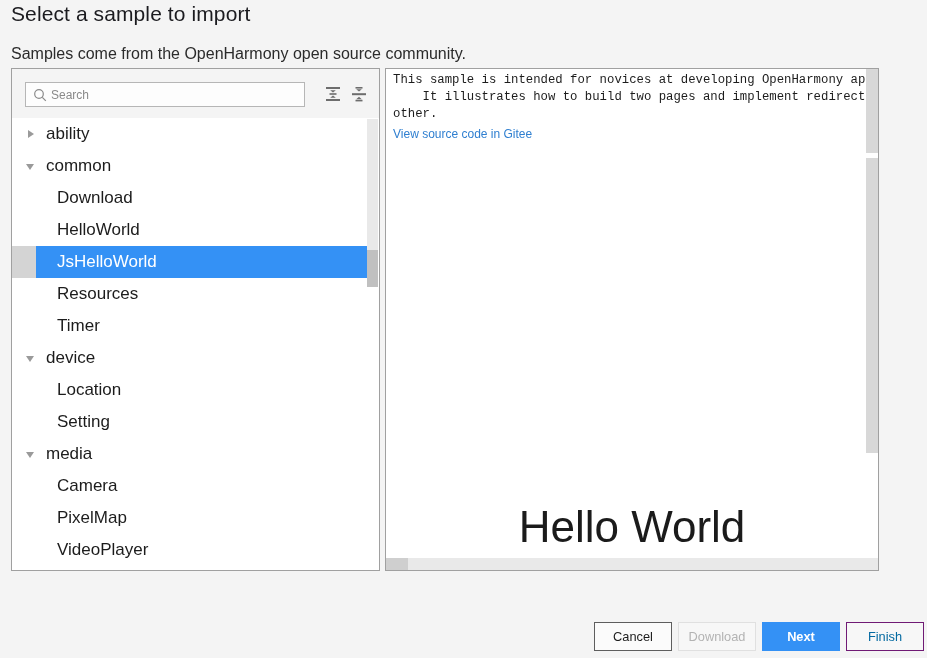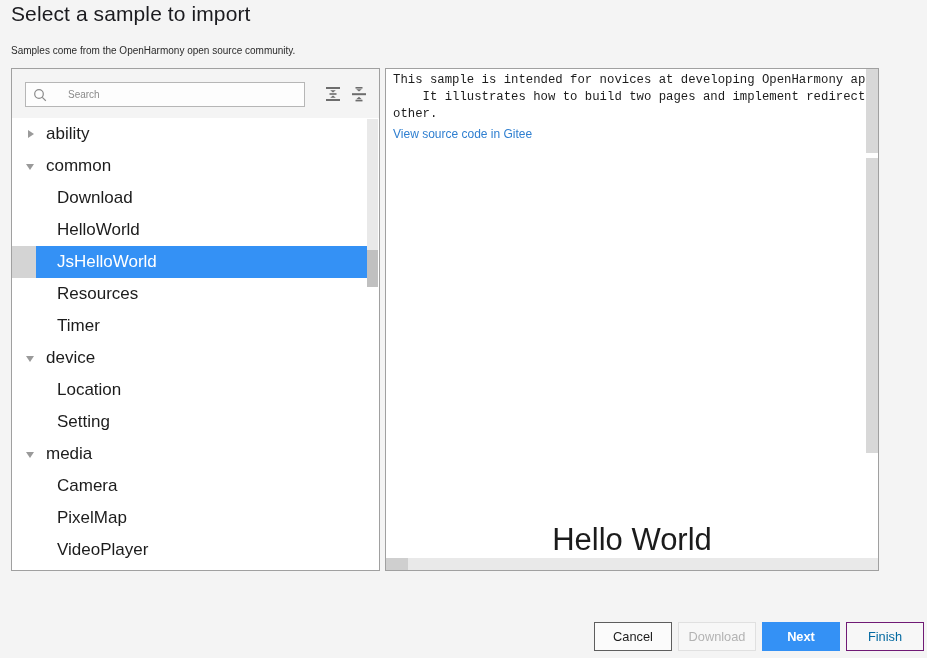--- a/index.html
+++ b/index.html
@@ -24,21 +24,21 @@
     font-size: 21px;
     font-weight: 400;
     color: #1b1b1f;
     letter-spacing: 0.1px;
     white-space: nowrap;
   }
   #dialog-subtitle {
     position: absolute;
     left: 11px;
     top: 45px;
-    font-size: 10px;
+    font-size: 16px;
     color: #2b2b2b;
     white-space: nowrap;
   }
 
   
   #tree-panel {
     position: absolute;
     left: 11px;
     top: 68px;
     width: 369px;
@@ -73,23 +73,23 @@
     margin-left: 7px;
     width: 14px;
     height: 14px;
     flex: 0 0 auto;
   }
   #search-input {
     border: none;
     outline: none;
     background: transparent;
     font-family: "Liberation Sans", sans-serif;
-    font-size: 10px;
+    font-size: 12px;
     color: #333;
-    margin-left: 21px;
+    margin-left: 4px;
     width: 230px;
     padding: 0;
   }
   #search-input::placeholder {
     color: #8a8a8a;
     opacity: 1;
   }
   .tb-icon-btn {
     position: absolute;
     top: 14px;
@@ -248,24 +248,23 @@
     background: #ffffff;
     overflow: hidden;
   }
   #preview-hello {
     position: absolute;
     left: 0;
     right: 0;
     top: 344px;
     text-align: center;
     font-family: "Liberation Sans", sans-serif;
-    font-size: 31px;
+    font-size: 44px;
     color: #1b1b1b;
     font-weight: 400;
-    margin-top: 20px;
   }
   #preview-vscroll-track {
     position: absolute;
     right: 0;
     top: 0;
     width: 12px;
     bottom: 0;
     background: #ffffff;
   }
   #preview-vscroll-thumb {

